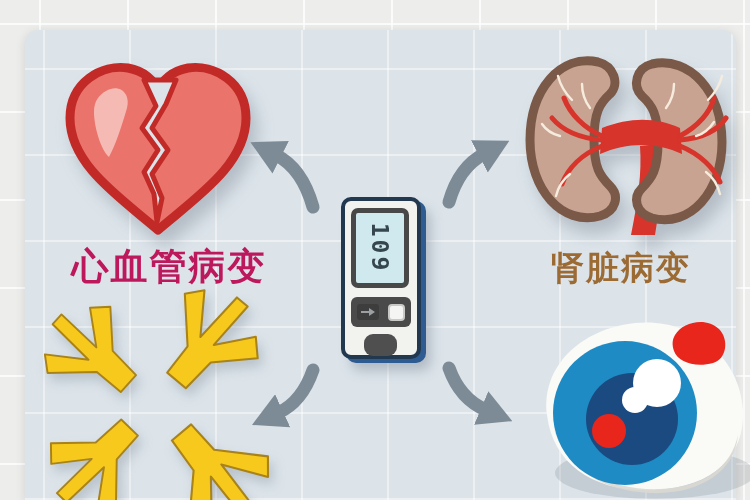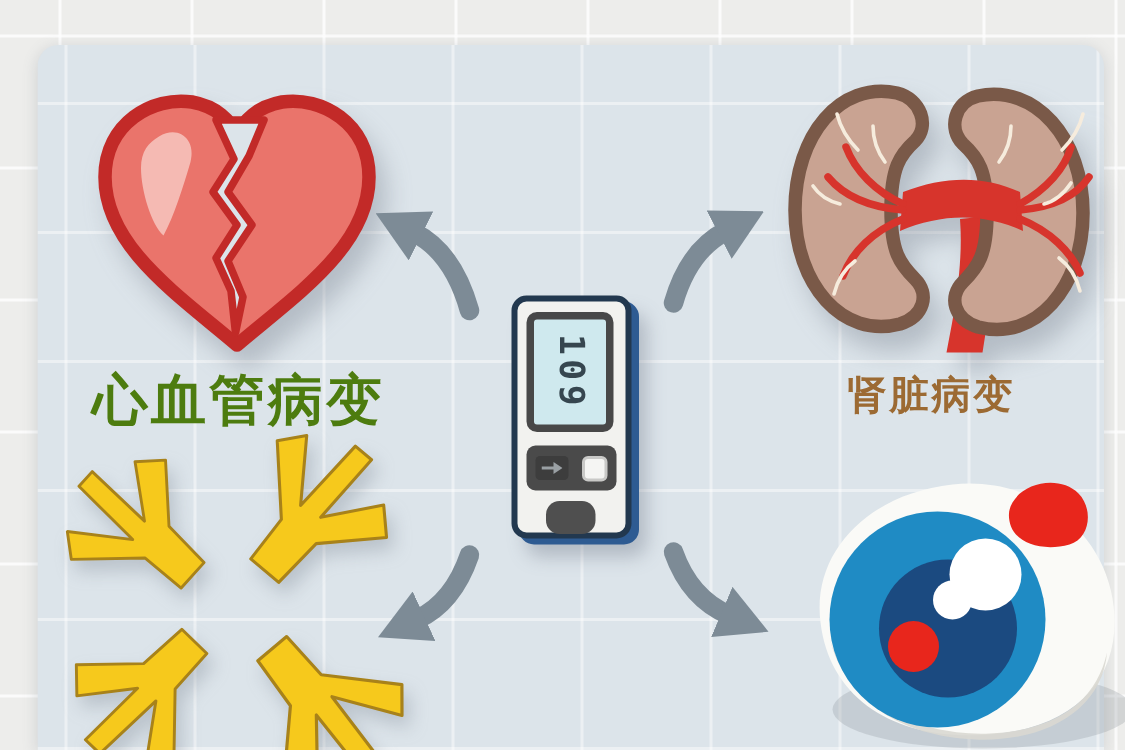--- a/index.html
+++ b/index.html
@@ -31,22 +31,22 @@
   }
   .art{position:absolute;left:0;top:0;z-index:2;}
   .shadowed{filter:drop-shadow(7px 12px 8px rgba(105,115,130,.35));}
   .soft{filter:drop-shadow(4px 7px 6px rgba(105,115,130,.3));}
 
   
   .label{
     position:absolute;z-index:3;font-weight:bold;text-align:center;
     letter-spacing:2px;user-select:none;
   }
-  .label-cardio{left:28px;top:242px;width:262px;font-size:37px;color:#4d7c0f;}
-  .label-kidney{left:528px;top:246px;width:186px;font-size:26px;color:#9c6a33;}
+  .label-cardio{left:38px;top:242px;width:262px;font-size:37px;color:#be185d;}
+  .label-kidney{left:528px;top:246px;width:186px;font-size:33px;color:#9c6a33;}
 
   
   .meter{
     position:absolute;left:341px;top:197px;width:72px;height:154px;z-index:4;
     background:#f2f2ef;
     border:4px solid #22384f;
     border-radius:10px;
     box-shadow:5px 4px 0 #2e5b92, 10px 12px 12px rgba(100,110,125,.35);
   }
   .meter-screen{

